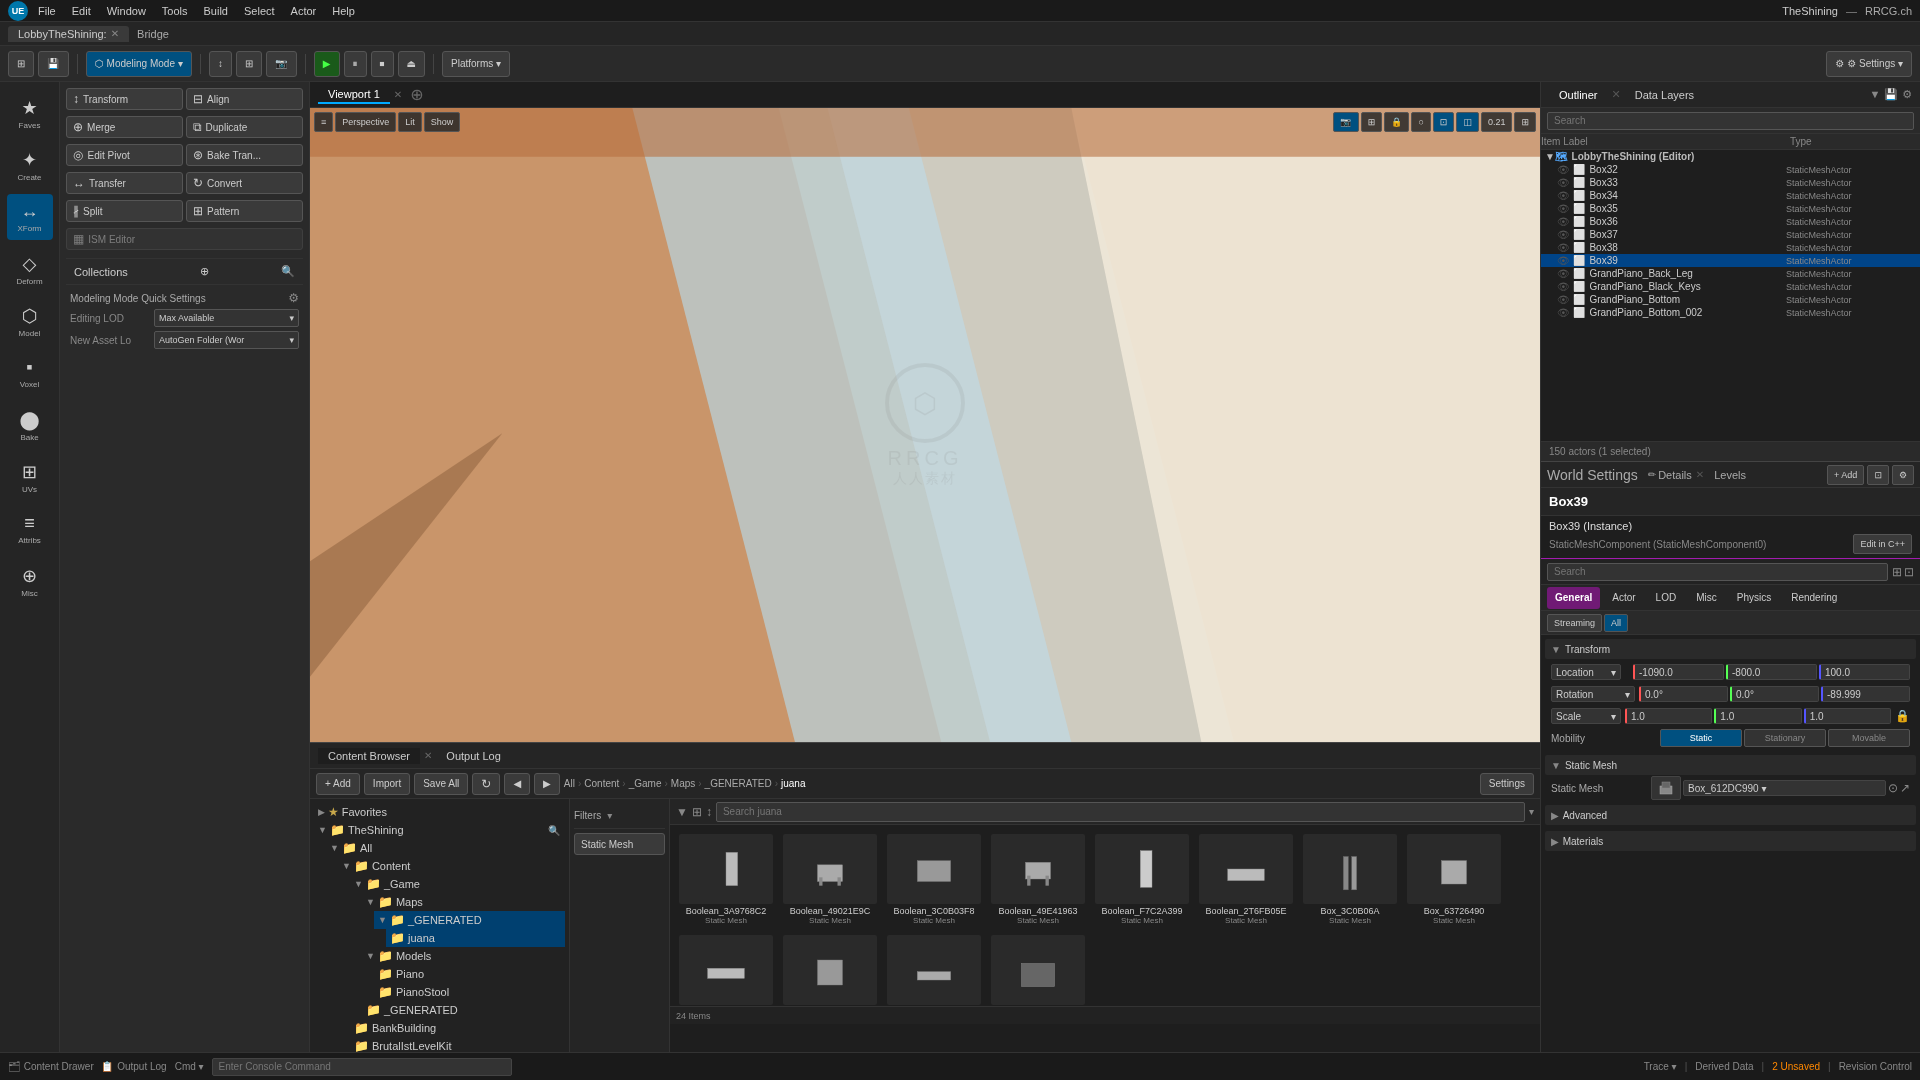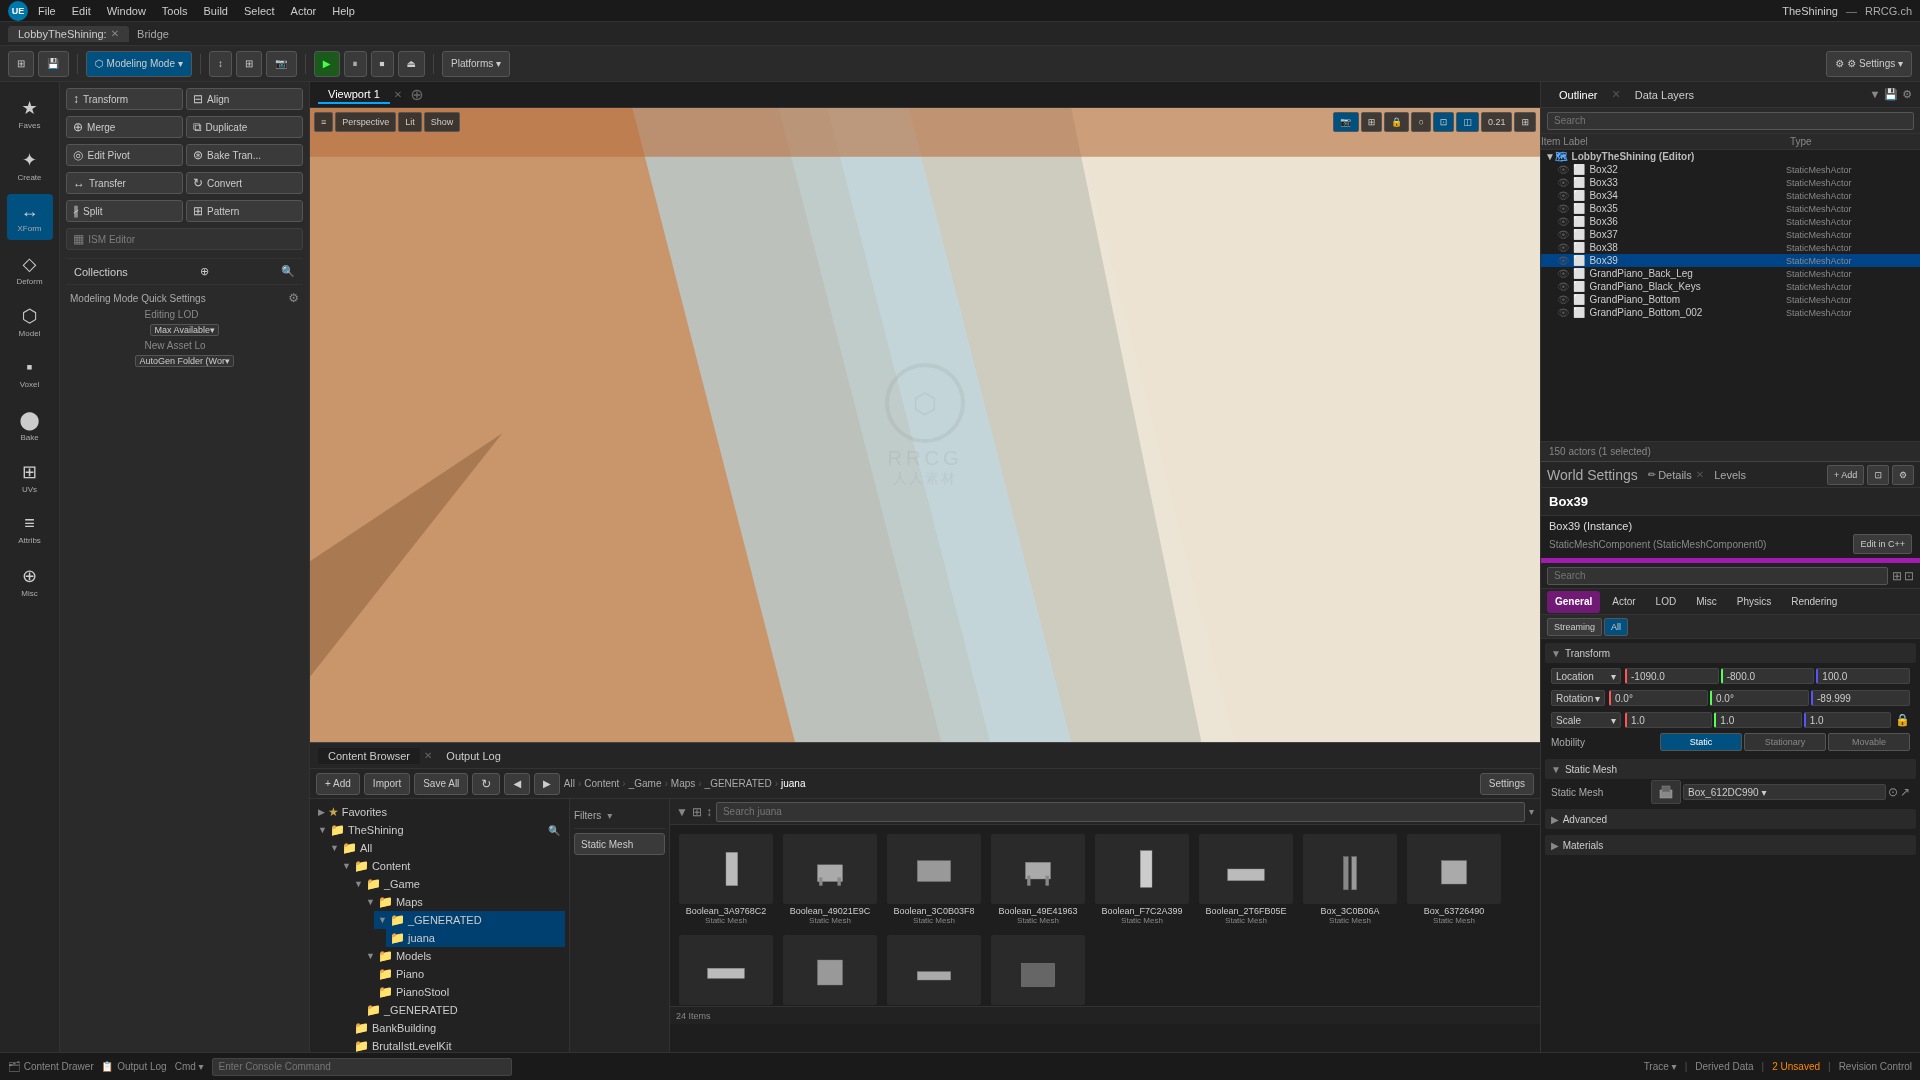--- a/index.html
+++ b/index.html
@@ -139,29 +139,29 @@
     .status-bar { height: 28px; background: #1a1a1a; border-top: 1px solid #333; display: flex; align-items: center; padding: 0 8px; gap: 8px; font-size: 10px; color: #888; }
     .status-bar .status-item { display: flex; align-items: center; gap: 3px; }
     .status-bar-right { margin-left: auto; display: flex; align-items: center; gap: 8px; }
 
     
     .collections-section { border-top: 1px solid #333; padding: 4px; text-align: center; }
     .collections-header { display: flex; align-items: center; justify-content: space-between; padding: 2px 4px; font-size: 11px; color: #ccc; cursor: pointer; }
     
     
     .quick-settings { border-top: 1px solid #333; padding: 4px; }
-    .qs-row { display: flex; align-items: center; gap: 4px; padding: 2px 0; font-size: 10px; flex-direction: column; }
+    .qs-row { display: flex; align-items: center; gap: 4px; padding: 2px 0; font-size: 10px; }
     .qs-label { color: #888; width: 80px; }
     .qs-dropdown { flex: 1; height: 18px; background: #333; border: 1px solid #555; border-radius: 2px; padding: 0 4px; color: #ccc; font-size: 9px; display: flex; align-items: center; justify-content: space-between; cursor: pointer; }
 
     
     .details-header { height: 28px; background: #252525; display: flex; align-items: center; padding: 0 8px; border-bottom: 1px solid #333; gap: 4px; }
     .details-header-btn { height: 20px; padding: 0 6px; background: #3a3a3a; border: 1px solid #555; border-radius: 2px; color: #ccc; font-size: 9px; cursor: pointer; }
 
-    .instance-section { padding: 4px 8px; background: #1e1e1e; border-bottom: 5px solid #a21caf; }
+    .instance-section { padding: 4px 8px; background: #1e1e1e; border-bottom: 1px solid #a21caf; }
     .instance-label { font-size: 11px; color: #ddd; margin-bottom: 2px; }
     .instance-sub { display: flex; align-items: center; justify-content: space-between; }
     .instance-sub-label { font-size: 10px; color: #888; }
   </style>
 </head>
 <body>
 
 <div class="menu-bar">
   <div class="menu-bar-left">
     <div class="ue-logo">UE</div>
@@ -846,29 +846,29 @@
           <div class="details-section-header">
             <span class="arrow">▼</span>
             <span>Transform</span>
           </div>
 
           <div class="details-row">
             <div class="details-dropdown" style="width:70px;flex:none;">
               <span>Location</span>
               <span>▾</span>
             </div>
-            <div class="details-value-group" style="margin-left:4px;">
+            <div class="details-value-group" style="margin-left:12px;">
               <div class="details-value-item x">-1090.0</div>
               <div class="details-value-item y">-800.0</div>
               <div class="details-value-item z">100.0</div>
             </div>
           </div>
 
           <div class="details-row">
-            <div class="details-dropdown" style="width:54px;flex:none;">
+            <div class="details-dropdown" style="width:84px;flex:none;">
               <span>Rotation</span>
               <span>▾</span>
             </div>
             <div class="details-value-group" style="margin-left:4px;">
               <div class="details-value-item x">0.0°</div>
               <div class="details-value-item y">0.0°</div>
               <div class="details-value-item z">-89.999</div>
             </div>
           </div>
 

